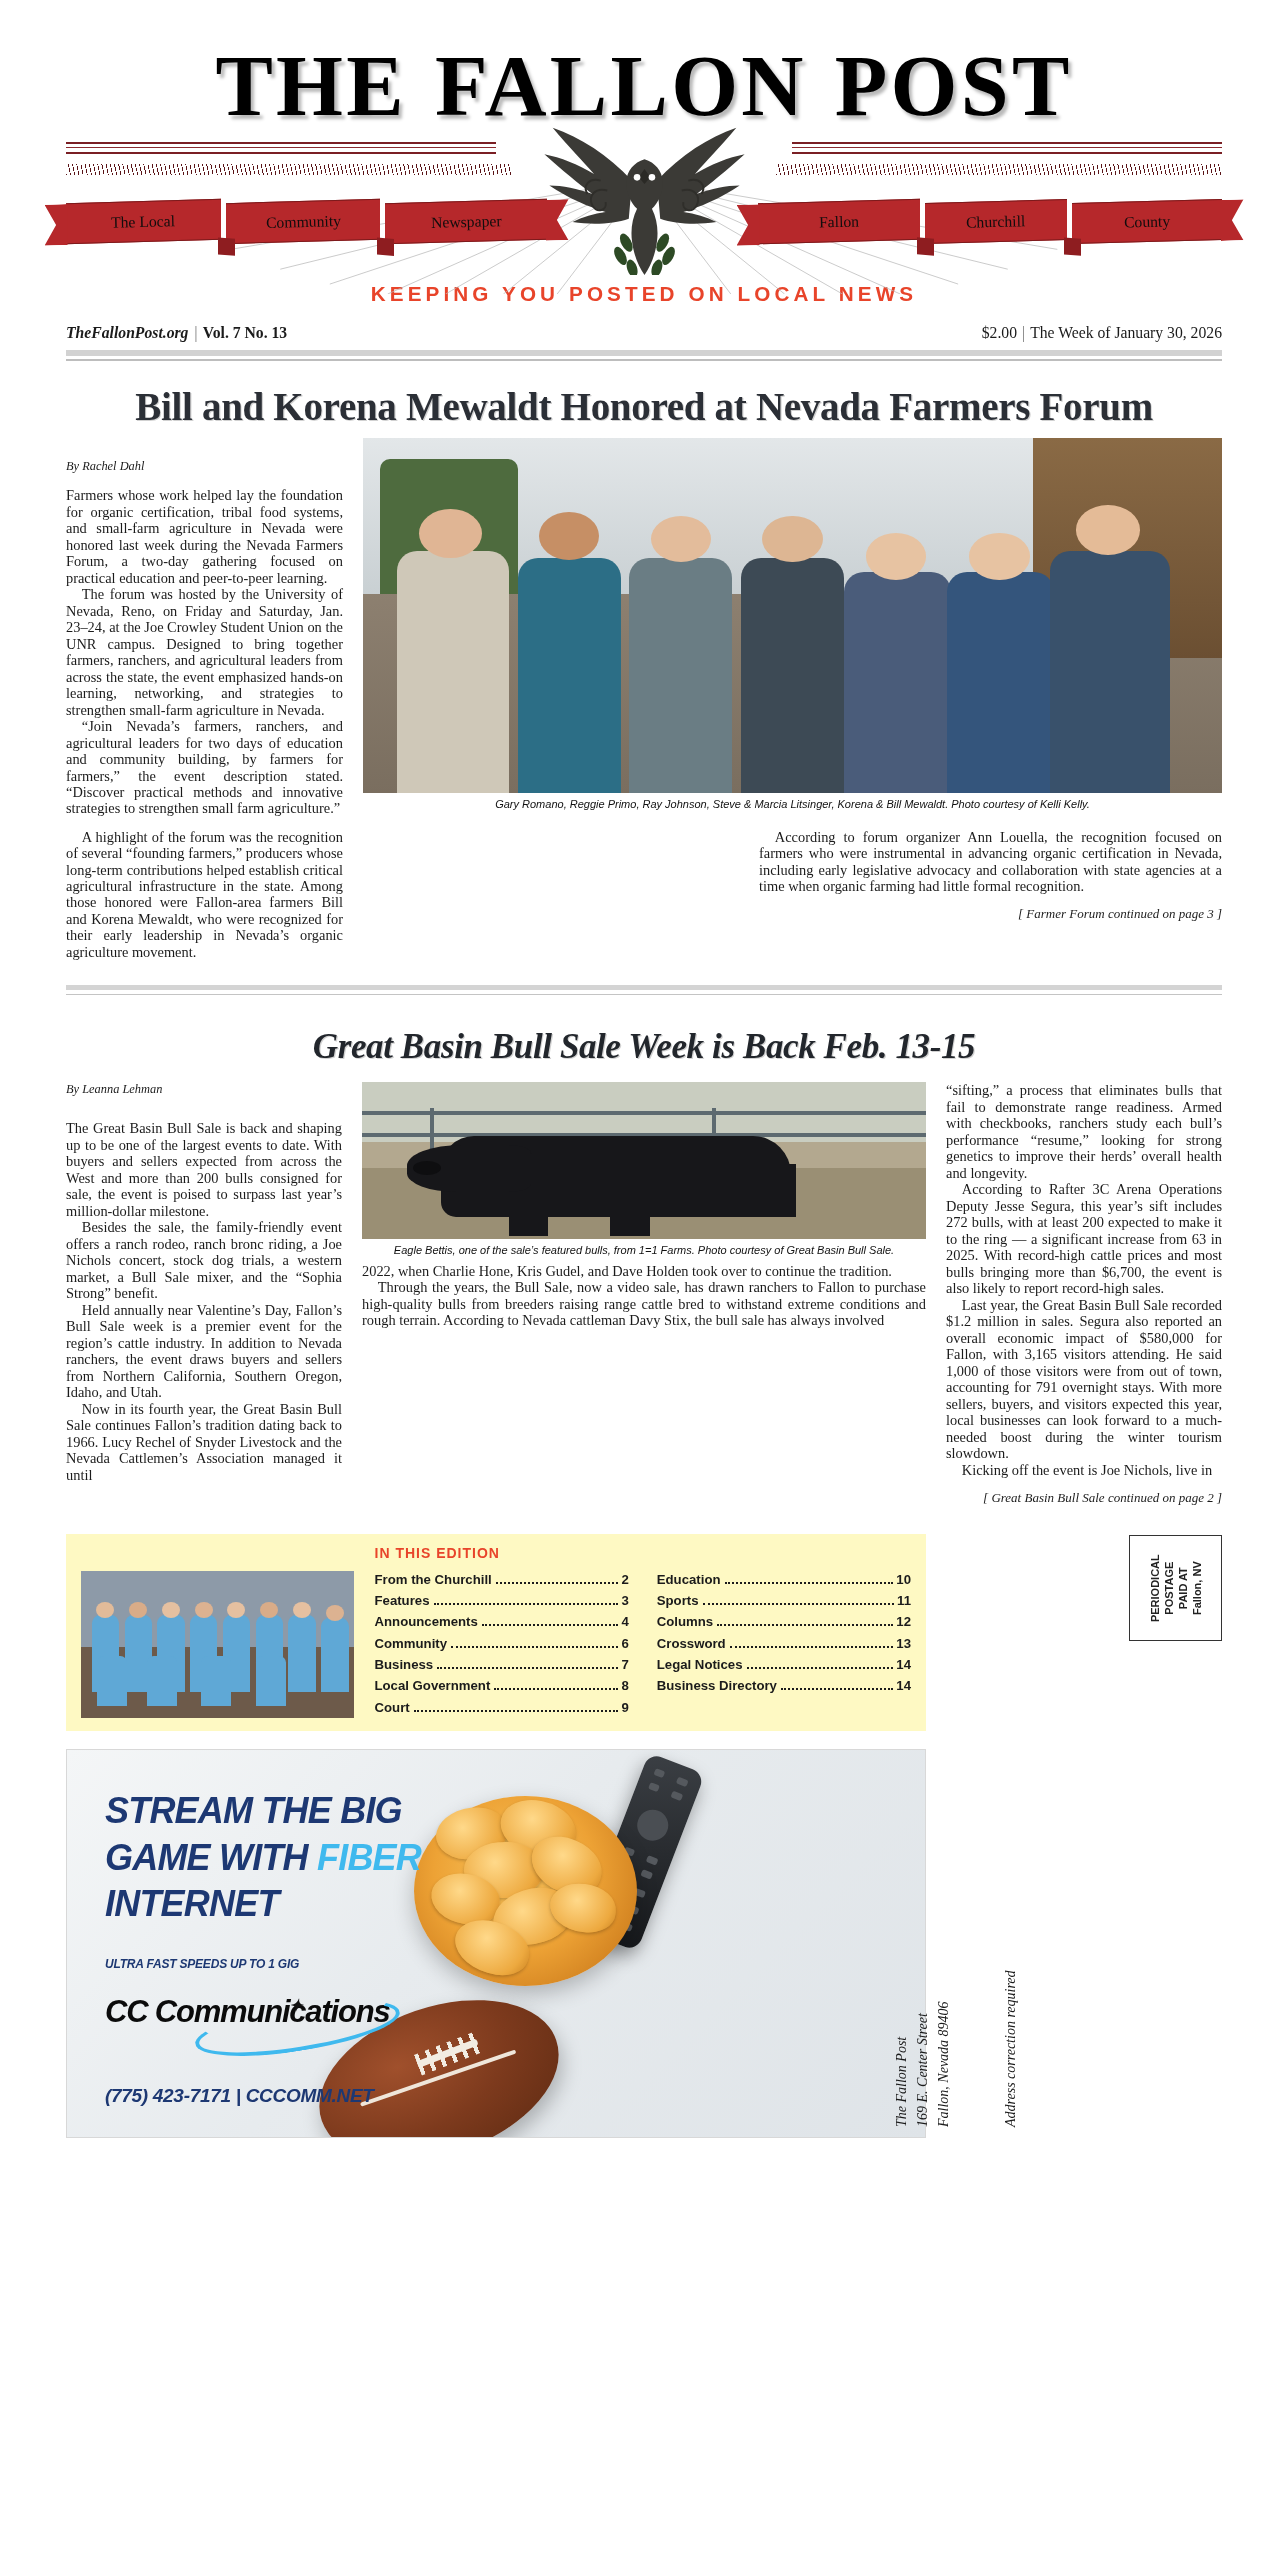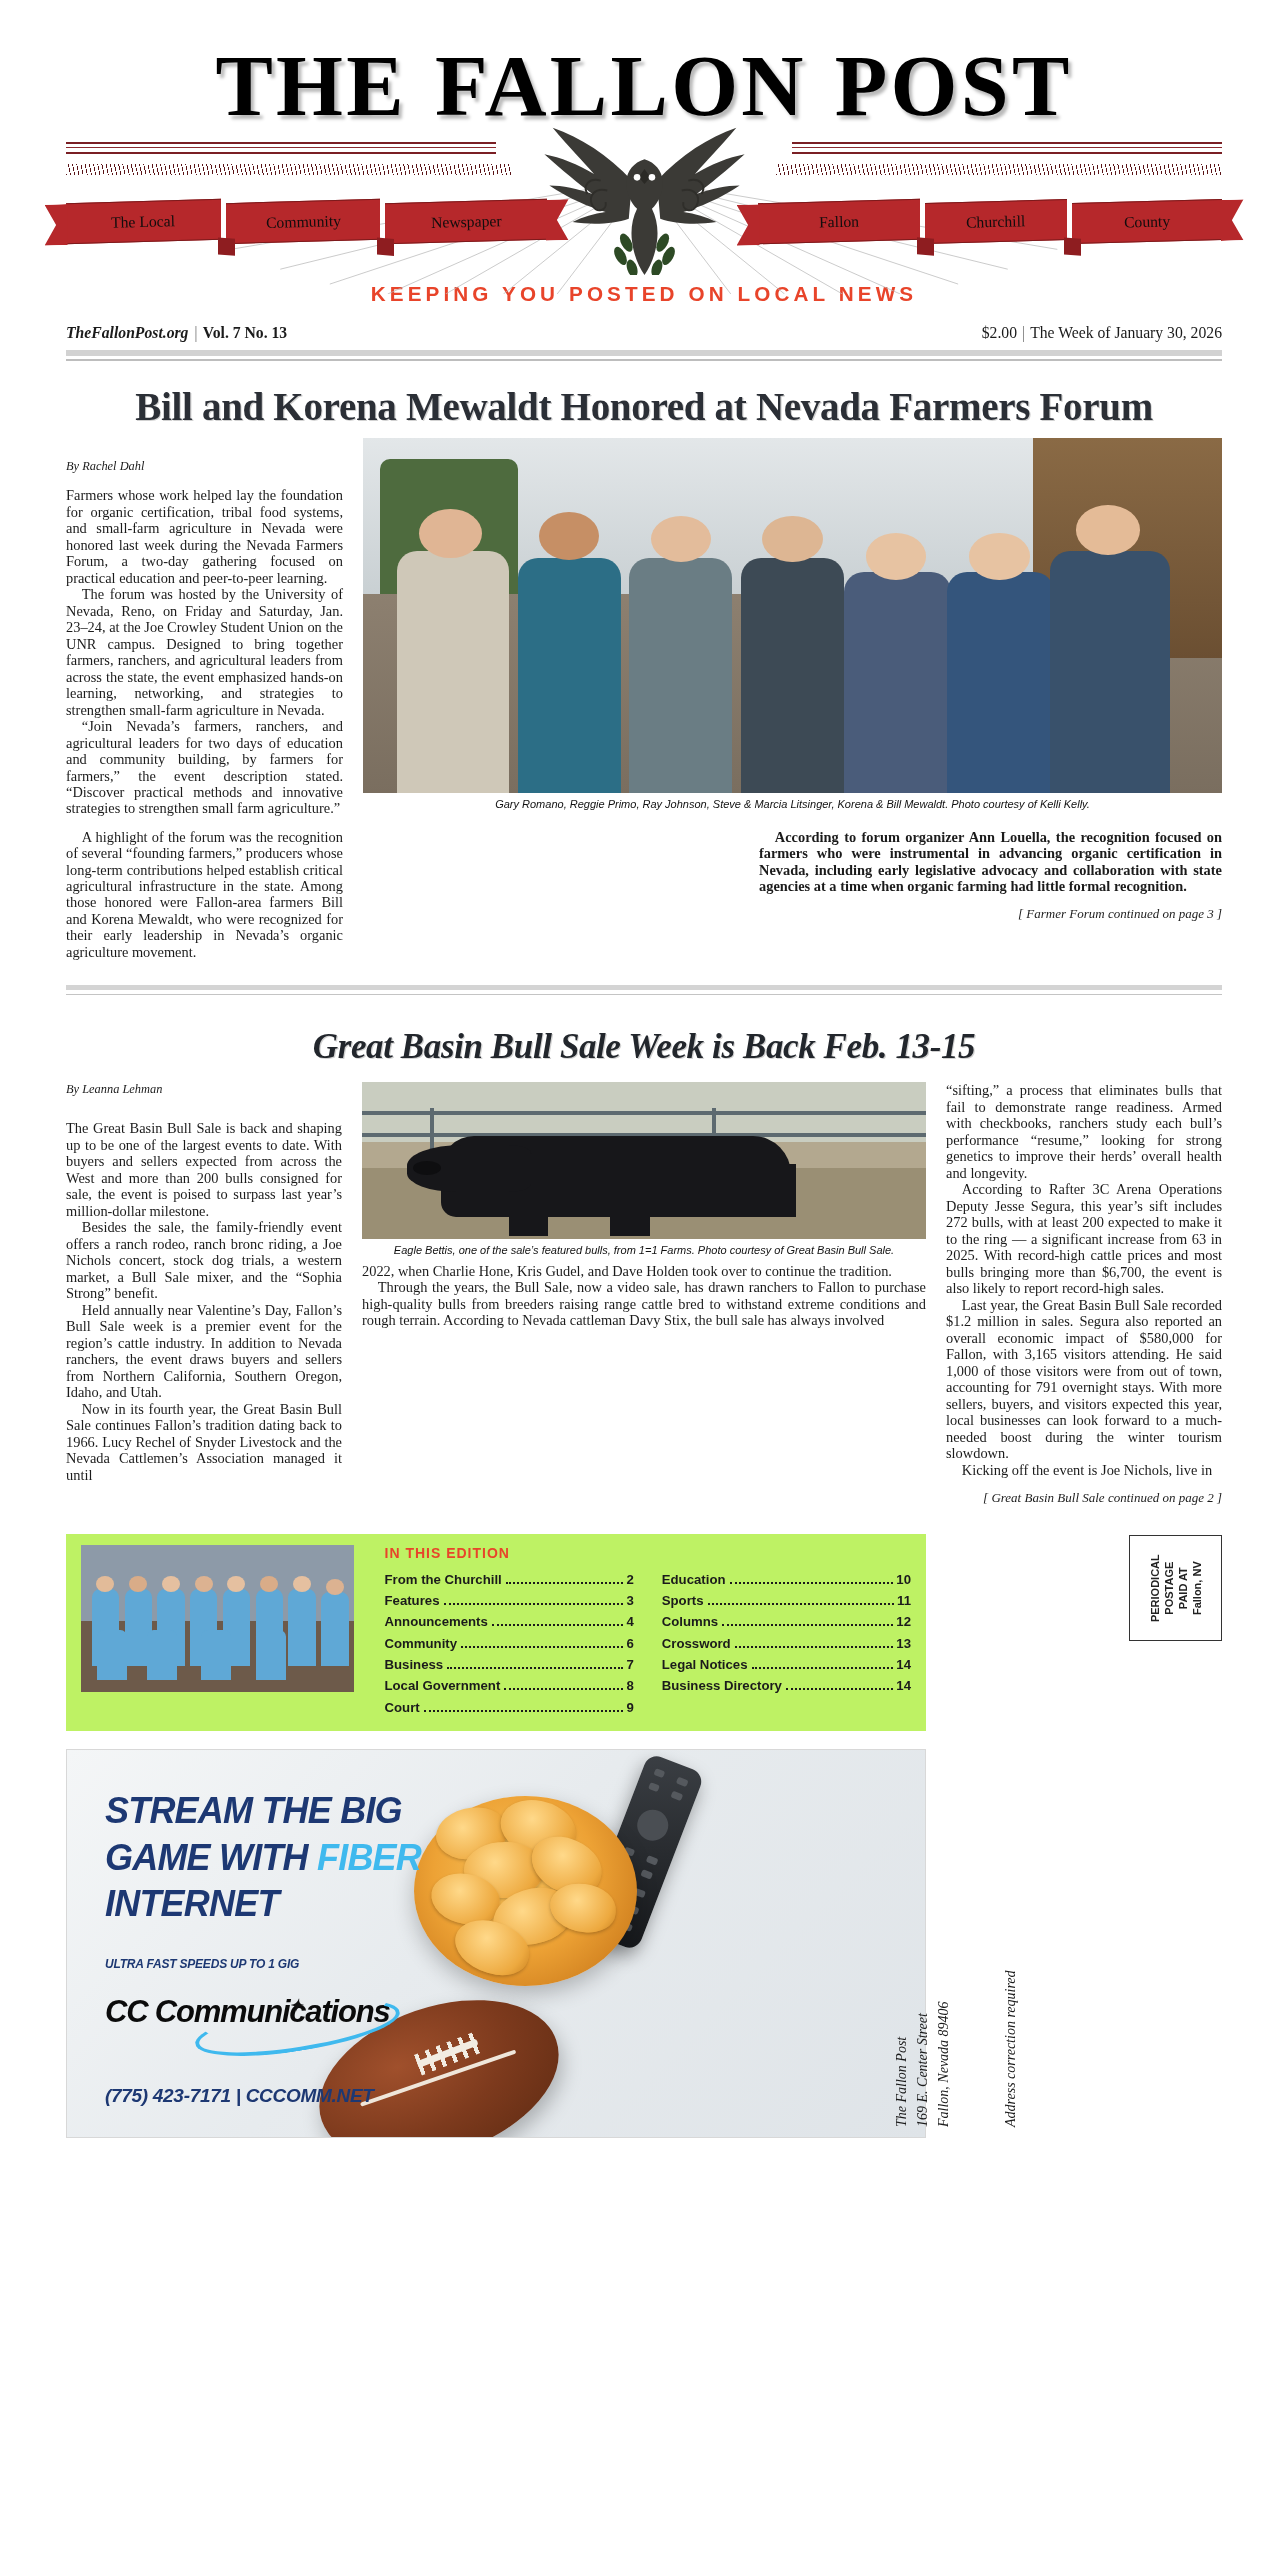--- a/index.html
+++ b/index.html
@@ -135,22 +135,22 @@
   .art2 .c { width:276px; }
   .art2 .c.mid { width:auto; flex:1; }
   .bullphoto {
     width:100%; height:157px; background:linear-gradient(#8e8f80,#4a4a42);
     position:relative; overflow:hidden;
   }
 
   
   .lower { display:flex; gap:16.5px; margin-top:28px; align-items:flex-start; }
   .index-box {
-    background:#bef264; display:flex; gap:14px;
-    padding:11.6px 15px 13.2px 15px; width:860px;
+    background:#fef9c3; display:flex; gap:4px;
+    padding:11.6px 15px 13.2px 15px; width:860px;align-items:flex-end;
   }
   .team-photo {
     width:273px; height:147px; flex:none;
     background:linear-gradient(#6e7f92,#374757); position:relative; overflow:hidden;
   }
   .index-inner { padding-left:16.5px; flex:1; }
   .index-title {
     font-family:"Liberation Sans", sans-serif; font-weight:700;
     color:#e8442a; font-size:14px; letter-spacing:1px; margin-bottom:7.4px;
   }
@@ -430,21 +430,21 @@
     </div>
   </div>
 
   <div class="below-cols">
     <div style="width:277px;">
       <div class="bodytext">
         <p>A highlight of the forum was the recognition of several “founding farmers,” producers whose long-term contributions helped establish critical agricultural infrastructure in the state. Among those honored were Fallon-area farmers Bill and Korena Mewaldt, who were recognized for their early leadership in Nevada’s organic agriculture movement.</p>
       </div>
     </div>
     <div style="flex:1;">
-      <div class="bodytext" style="width:463px; margin-left:auto;font-weight:bold;">
+      <div class="bodytext" style="width:463px; margin-left:auto;">
         <p>According to forum organizer Ann Louella, the recognition focused on farmers who were instrumental in advancing organic certification in Nevada, including early legislative advocacy and collaboration with state agencies at a time when organic farming had little formal recognition.</p>
       </div>
       <div class="jump">[ Farmer Forum continued on page 3 ]</div>
     </div>
   </div>
 
   <div class="divider-thick"></div>
   <div class="divider-thin"></div>
 
   <div class="headline-2">Great Basin Bull Sale Week is Back Feb. 13-15</div>

